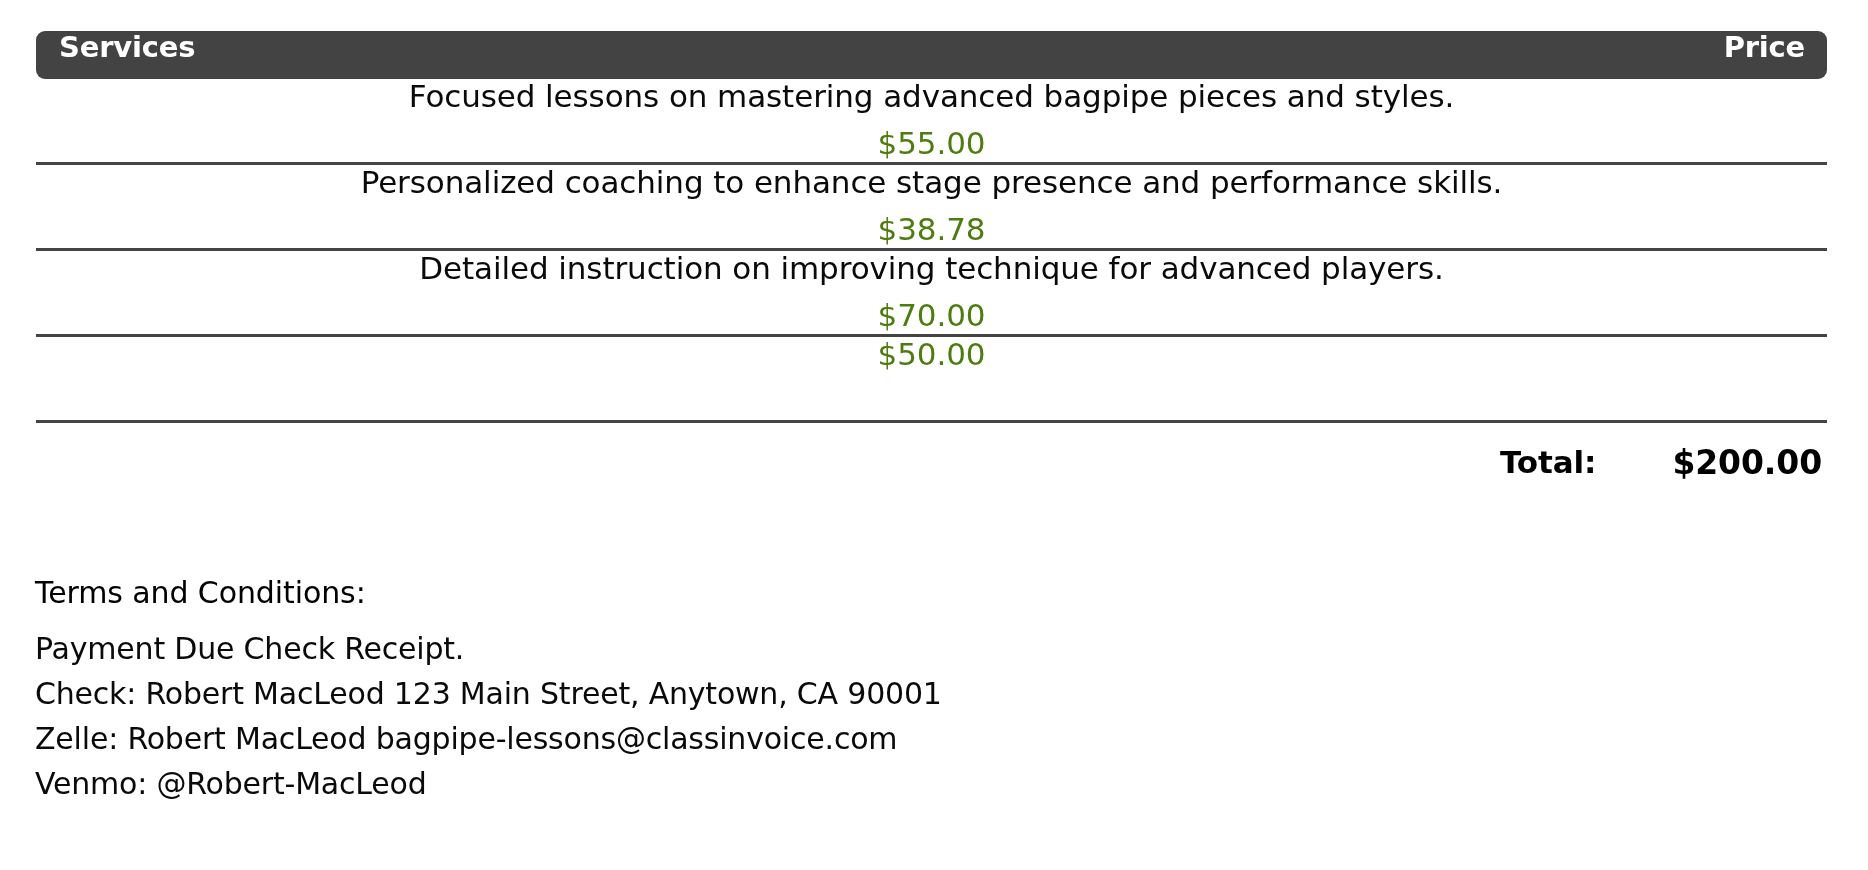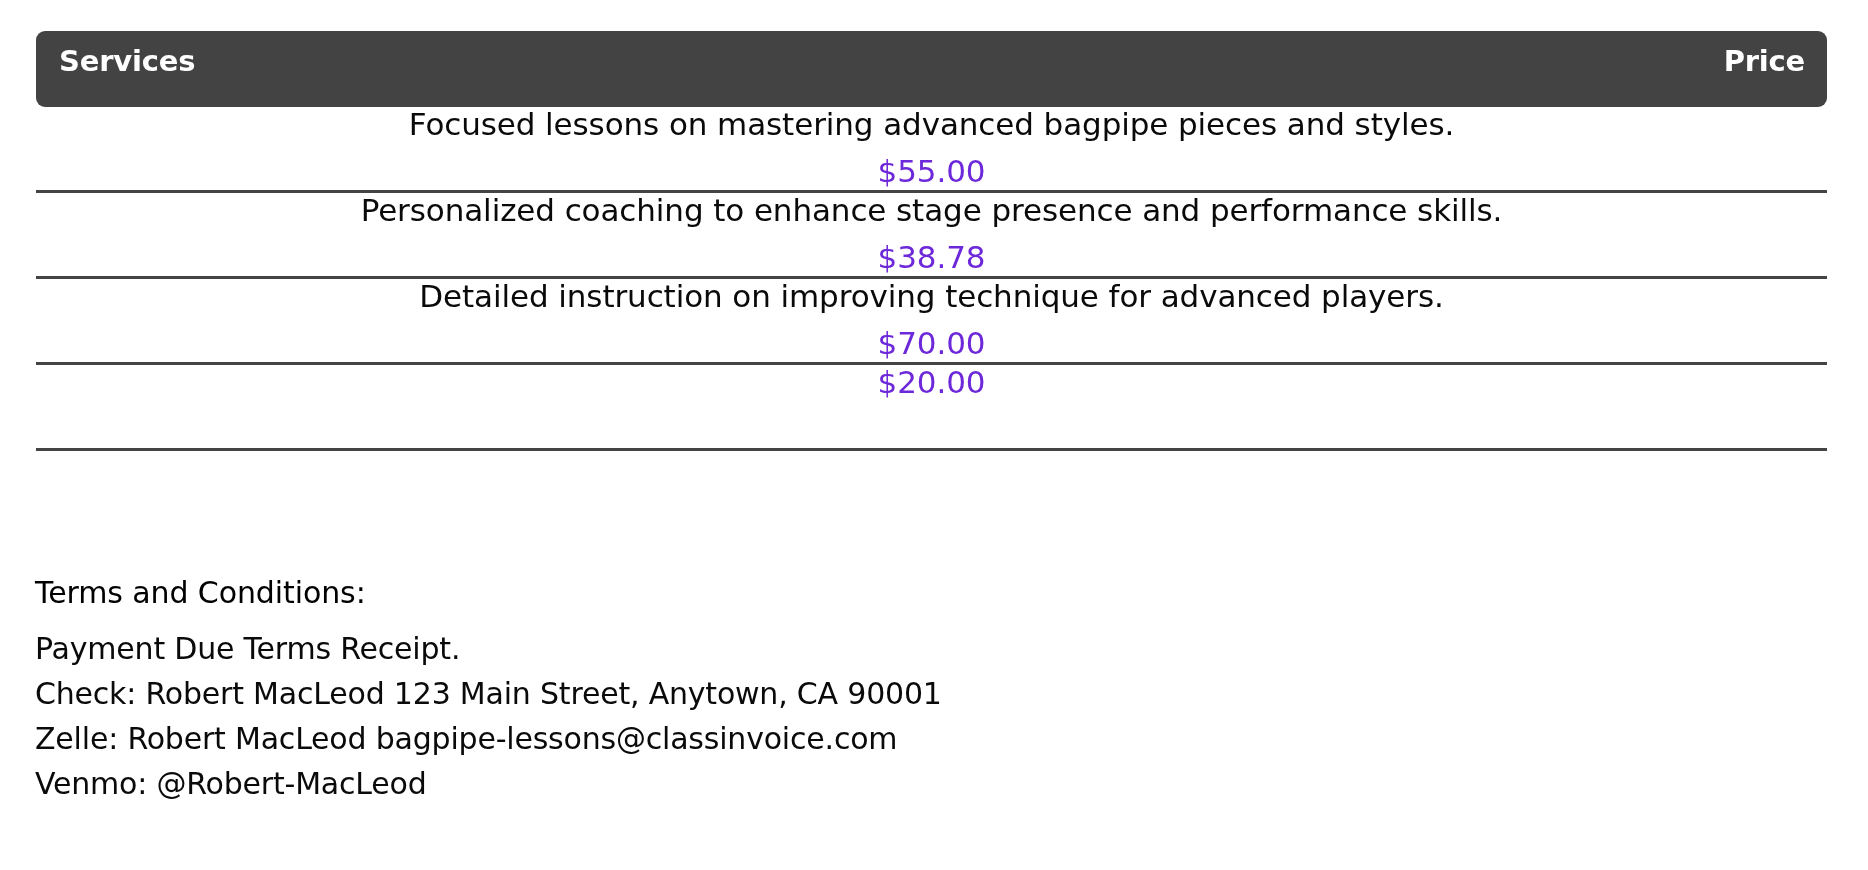--- a/index.html
+++ b/index.html
@@ -31,21 +31,21 @@
     top: 31px;
     width: 1791px;
   }
 
   .table-header {
     display: flex;
     align-items: center;
     justify-content: space-between;
     background: #434343;
     border-radius: 9px;
-    height: 76px;
+    height: 48px;
     padding: 0 22px 16px 23px;
     box-sizing: border-box;
   }
   .table-header .th {
     color: #ffffff;
     font-size: 29px;
     font-weight: bold;
     letter-spacing: -0.2px;
     line-height: 1;
   }
@@ -66,21 +66,21 @@
   .row .desc {
     font-size: 31px;
     line-height: 1.15;
     color: #0a0a0a;
     letter-spacing: -0.1px;
     white-space: nowrap;
   }
   .row .price {
     font-size: 31px;
     line-height: 1.15;
-    color: #6d28d9;
+    color: #4d7c0f;
     text-align: right;
     white-space: nowrap;
     letter-spacing: -0.1px;
   }
 
   .total-row {
     display: flex;
     align-items: center;
     justify-content: flex-end;
     height: 78px;
@@ -147,29 +147,33 @@
         <div class="desc">Personalized coaching to enhance stage presence and performance skills.</div>
         <div class="price">$38.78</div>
       </div>
 
       <div class="row">
         <div class="desc">Detailed instruction on improving technique for advanced players.</div>
         <div class="price">$70.00</div>
       </div>
 
       <div class="row">
-        <div class="price">$20.00</div>
+        <div class="price">$50.00</div>
       </div>
 
     </div>
 
+    <div class="total-row">
+      <div class="total-label">Total:</div>
+      <div class="total-value">$200.00</div>
+    </div>
 
   </div>
 
   <div class="terms">
     <div class="terms-title">Terms and Conditions:</div>
-    <div class="terms-line">Payment Due Terms Receipt.</div>
+    <div class="terms-line">Payment Due Check Receipt.</div>
     <div class="terms-line">Check: Robert MacLeod 123 Main Street, Anytown, CA 90001</div>
     <div class="terms-line">Zelle: Robert MacLeod bagpipe-lessons@classinvoice.com</div>
     <div class="terms-line">Venmo: @Robert-MacLeod</div>
   </div>
 
 </div>
 
 </body></html>

